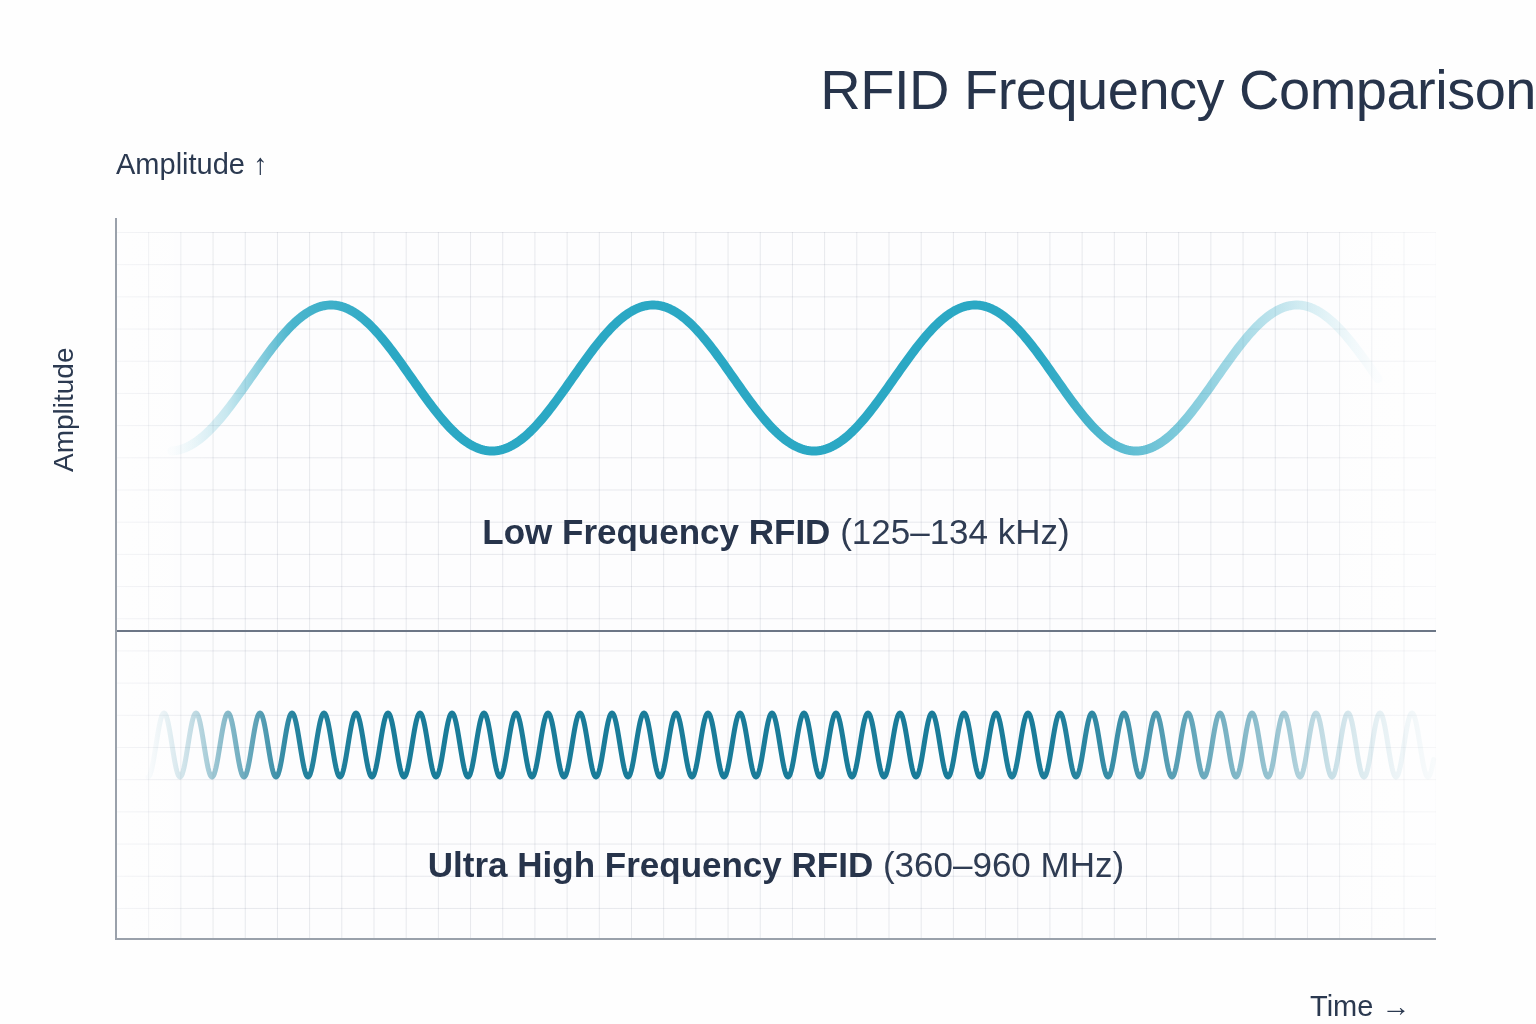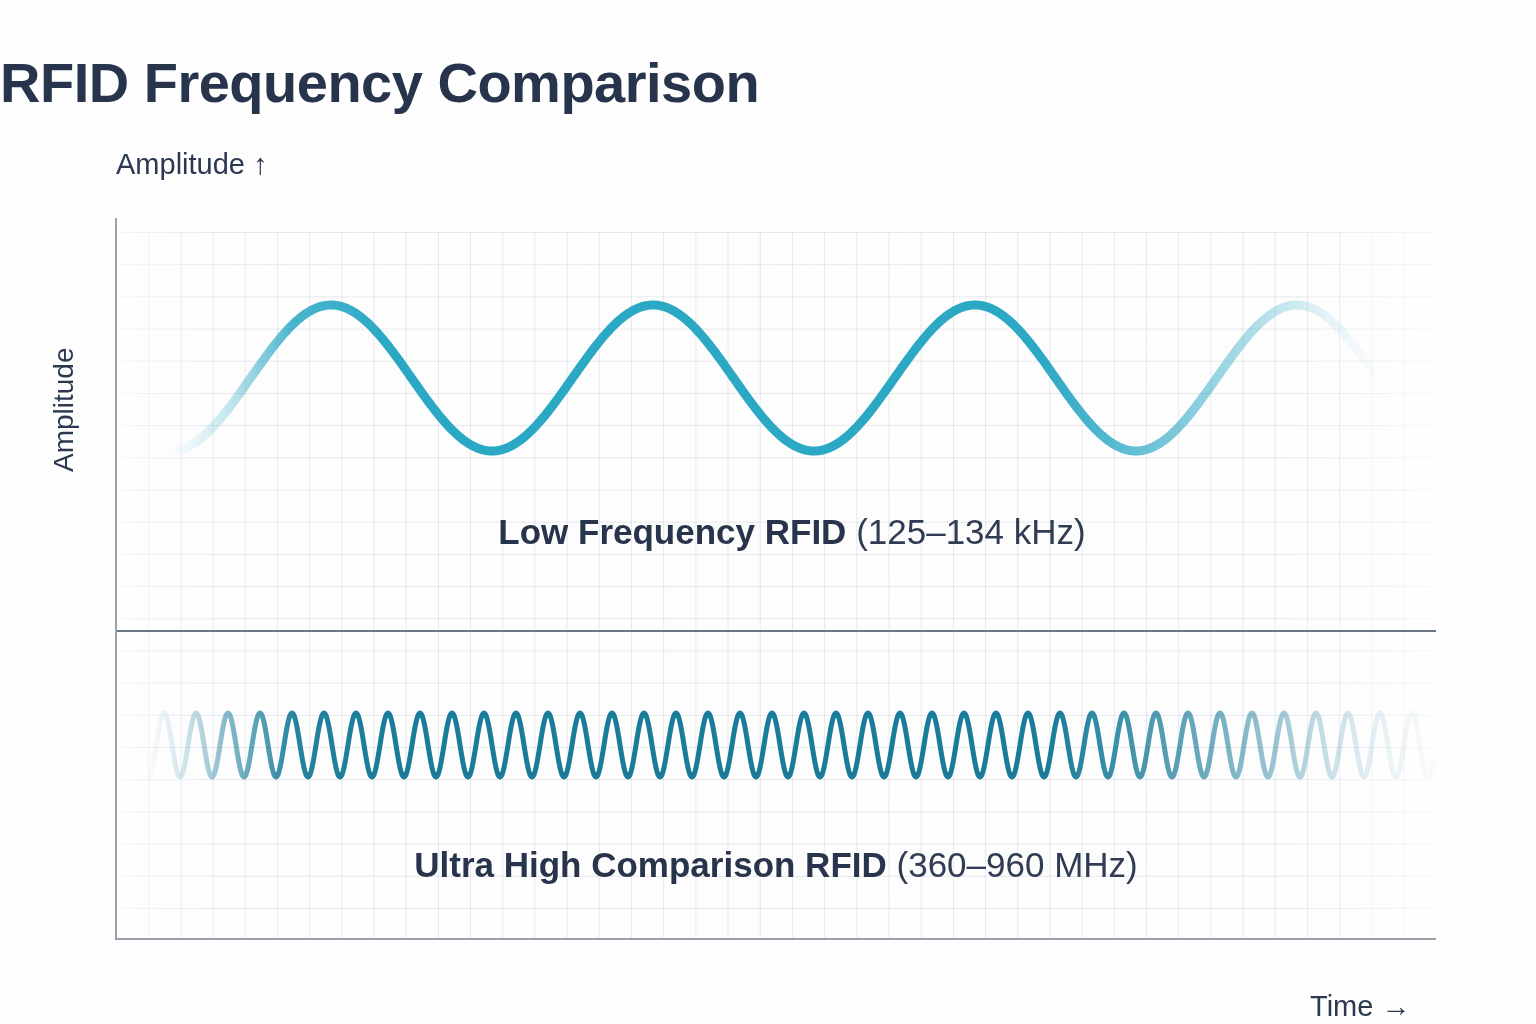--- a/index.html
+++ b/index.html
@@ -13,25 +13,25 @@
     height: 1024px;
     background: #fefefe;
     overflow: hidden;
     font-family: "Liberation Sans", "DejaVu Sans", sans-serif;
   }
 
   
   #chart-title {
     position: absolute;
     left: 0;
-    top: 50px;
+    top: 57px;
     width: 1536px;
-    text-align: left;
+    text-align: right;
     font-size: 56px;
-    font-weight: 700;
+    font-weight: 400;
     letter-spacing: -0.5px;
     color: #27344b;
     white-space: nowrap;
   }
 
   
   #amplitude-top-label {
     position: absolute;
     left: 116px;
     top: 148px;
@@ -126,21 +126,21 @@
   }
 
   
   .wave-caption {
     position: absolute;
     width: 1320px;
     text-align: center;
     white-space: nowrap;
     color: #27344b;
   }
-  #lf-caption { top: 280px; font-size: 35px; padding-left: 16px; }
+  #lf-caption { top: 280px; font-size: 35px; }
   #uhf-caption { top: 613px; font-size: 35px; }
   .cap-strong { font-weight: 700; }
   .cap-light  { font-weight: 400; color: #2f3c53; }
 </style>
 </head>
 <body>
 
 <div id="page">
 
   <div id="chart-title">RFID Frequency Comparison</div>
@@ -188,17 +188,17 @@
 
     <div id="divider-line"></div>
     <div id="axis-left"></div>
     <div id="axis-bottom"></div>
 
     <div id="lf-caption" class="wave-caption">
       <span class="cap-strong">Low Frequency RFID</span><span> </span><span class="cap-light">(125–134 kHz)</span>
     </div>
 
     <div id="uhf-caption" class="wave-caption">
-      <span class="cap-strong">Ultra High Comparison RFID</span><span> </span><span class="cap-light">(360–960 MHz)</span>
+      <span class="cap-strong">Ultra High Frequency RFID</span><span> </span><span class="cap-light">(360–960 MHz)</span>
     </div>
 
   </div>
 </div>
 
 </body></html>

